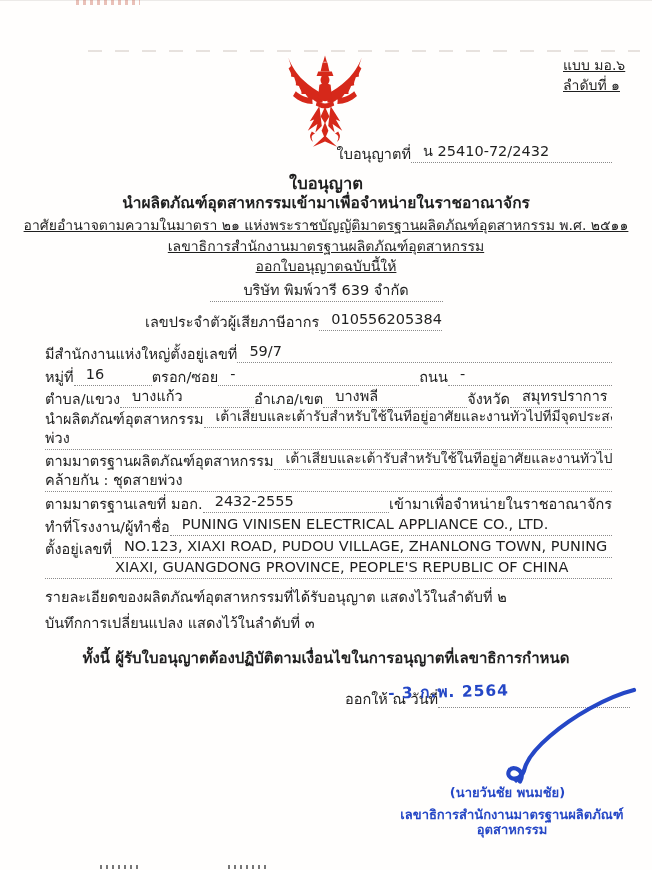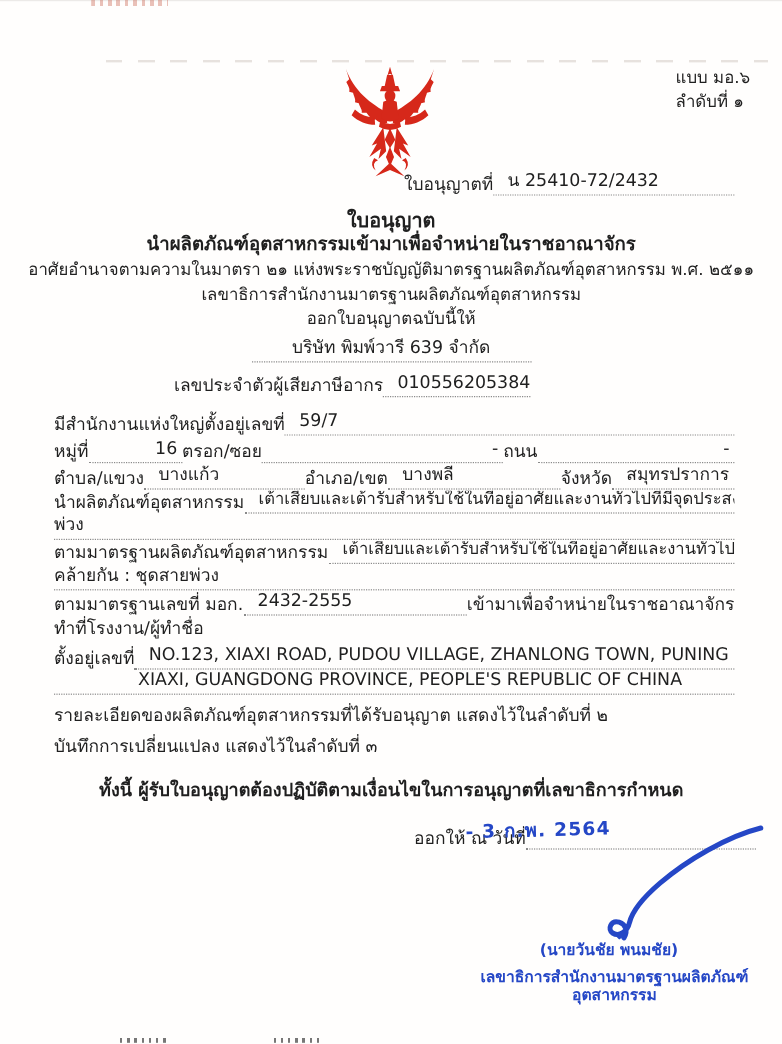--- a/index.html
+++ b/index.html
@@ -11,21 +11,21 @@
   }
   .abs{position:absolute;}
   .row{position:absolute;left:45px;right:40px;display:flex;align-items:flex-end;white-space:nowrap;}
   .lbl{white-space:nowrap;flex:none;}
   .fill{flex:1;border-bottom:1.4px dotted #8a8a8a;padding:0 4px 2px 12px;white-space:nowrap;overflow:hidden;min-width:0;}
   .fill.fixed{flex:none;}
   .cont{border-bottom:1.4px dotted #8a8a8a;padding-bottom:2px;}
   .centered{position:absolute;left:0;right:0;text-align:center;}
   .bold{font-weight:bold;}
   .blue{color:#2547c6;}
-  .small{font-size:14px;}
+  .small{font-size:14px;text-decoration:underline;}
   .scan-dash{
     position:absolute;left:88px;right:12px;top:50px;height:2px;opacity:.7;
     background:repeating-linear-gradient(90deg,#ddd6d1 0 14px,transparent 14px 27px);
   }
   .red-smudge{
     position:absolute;left:76px;top:0;width:64px;height:5px;opacity:.45;
     background:repeating-linear-gradient(90deg,rgba(196,84,62,.8) 0 3px,transparent 3px 7px);
   }
   .top-hairline{position:absolute;left:0;right:0;top:0;height:1px;background:#eceae8;}
   .frag{position:absolute;top:865px;height:4px;opacity:.75;
@@ -89,21 +89,21 @@
 <div class="row" style="top:311px;left:145px;right:210px;">
   <span class="lbl">เลขประจำตัวผู้เสียภาษีอากร</span>
   <span class="fill">0105562053844</span>
 </div>
 
 <div class="row" style="top:343px;">
   <span class="lbl">มีสำนักงานแห่งใหญ่ตั้งอยู่เลขที่</span>
   <span class="fill">59/7</span>
 </div>
 
-<div class="row" style="top:366px;text-align:right;">
+<div class="row" style="top:366px;">
   <span class="lbl">หมู่ที่</span>
   <span class="fill fixed" style="width:62px;">16</span>
   <span class="lbl">ตรอก/ซอย</span>
   <span class="fill fixed" style="width:185px;">-</span>
   <span class="lbl">ถนน</span>
   <span class="fill">-</span>
 </div>
 
 <div class="row" style="top:388px;">
   <span class="lbl">ตำบล/แขวง</span>
@@ -131,20 +131,21 @@
 </div>
 
 <div class="row" style="top:493px;">
   <span class="lbl">ตามมาตรฐานเลขที่ มอก.</span>
   <span class="fill">2432-2555</span>
   <span class="lbl">เข้ามาเพื่อจำหน่ายในราชอาณาจักร</span>
 </div>
 
 <div class="row" style="top:516px;">
   <span class="lbl">ทำที่โรงงาน/ผู้ทำชื่อ</span>
+  <span class="fill">PUNING VINISEN ELECTRICAL APPLIANCE CO., LTD.</span>
 </div>
 <div class="row" style="top:538px;">
   <span class="lbl">ตั้งอยู่เลขที่</span>
   <span class="fill">NO.123, XIAXI ROAD, PUDOU VILLAGE, ZHANLONG TOWN, PUNING</span>
 </div>
 <div class="row cont" style="top:559px;">
   <span style="padding-left:70px;">XIAXI,  GUANGDONG PROVINCE,  PEOPLE'S REPUBLIC OF CHINA</span>
 </div>
 
 <div class="abs" style="left:45px;top:589px;">รายละเอียดของผลิตภัณฑ์อุตสาหกรรมที่ได้รับอนุญาต แสดงไว้ในลำดับที่ ๒</div>

